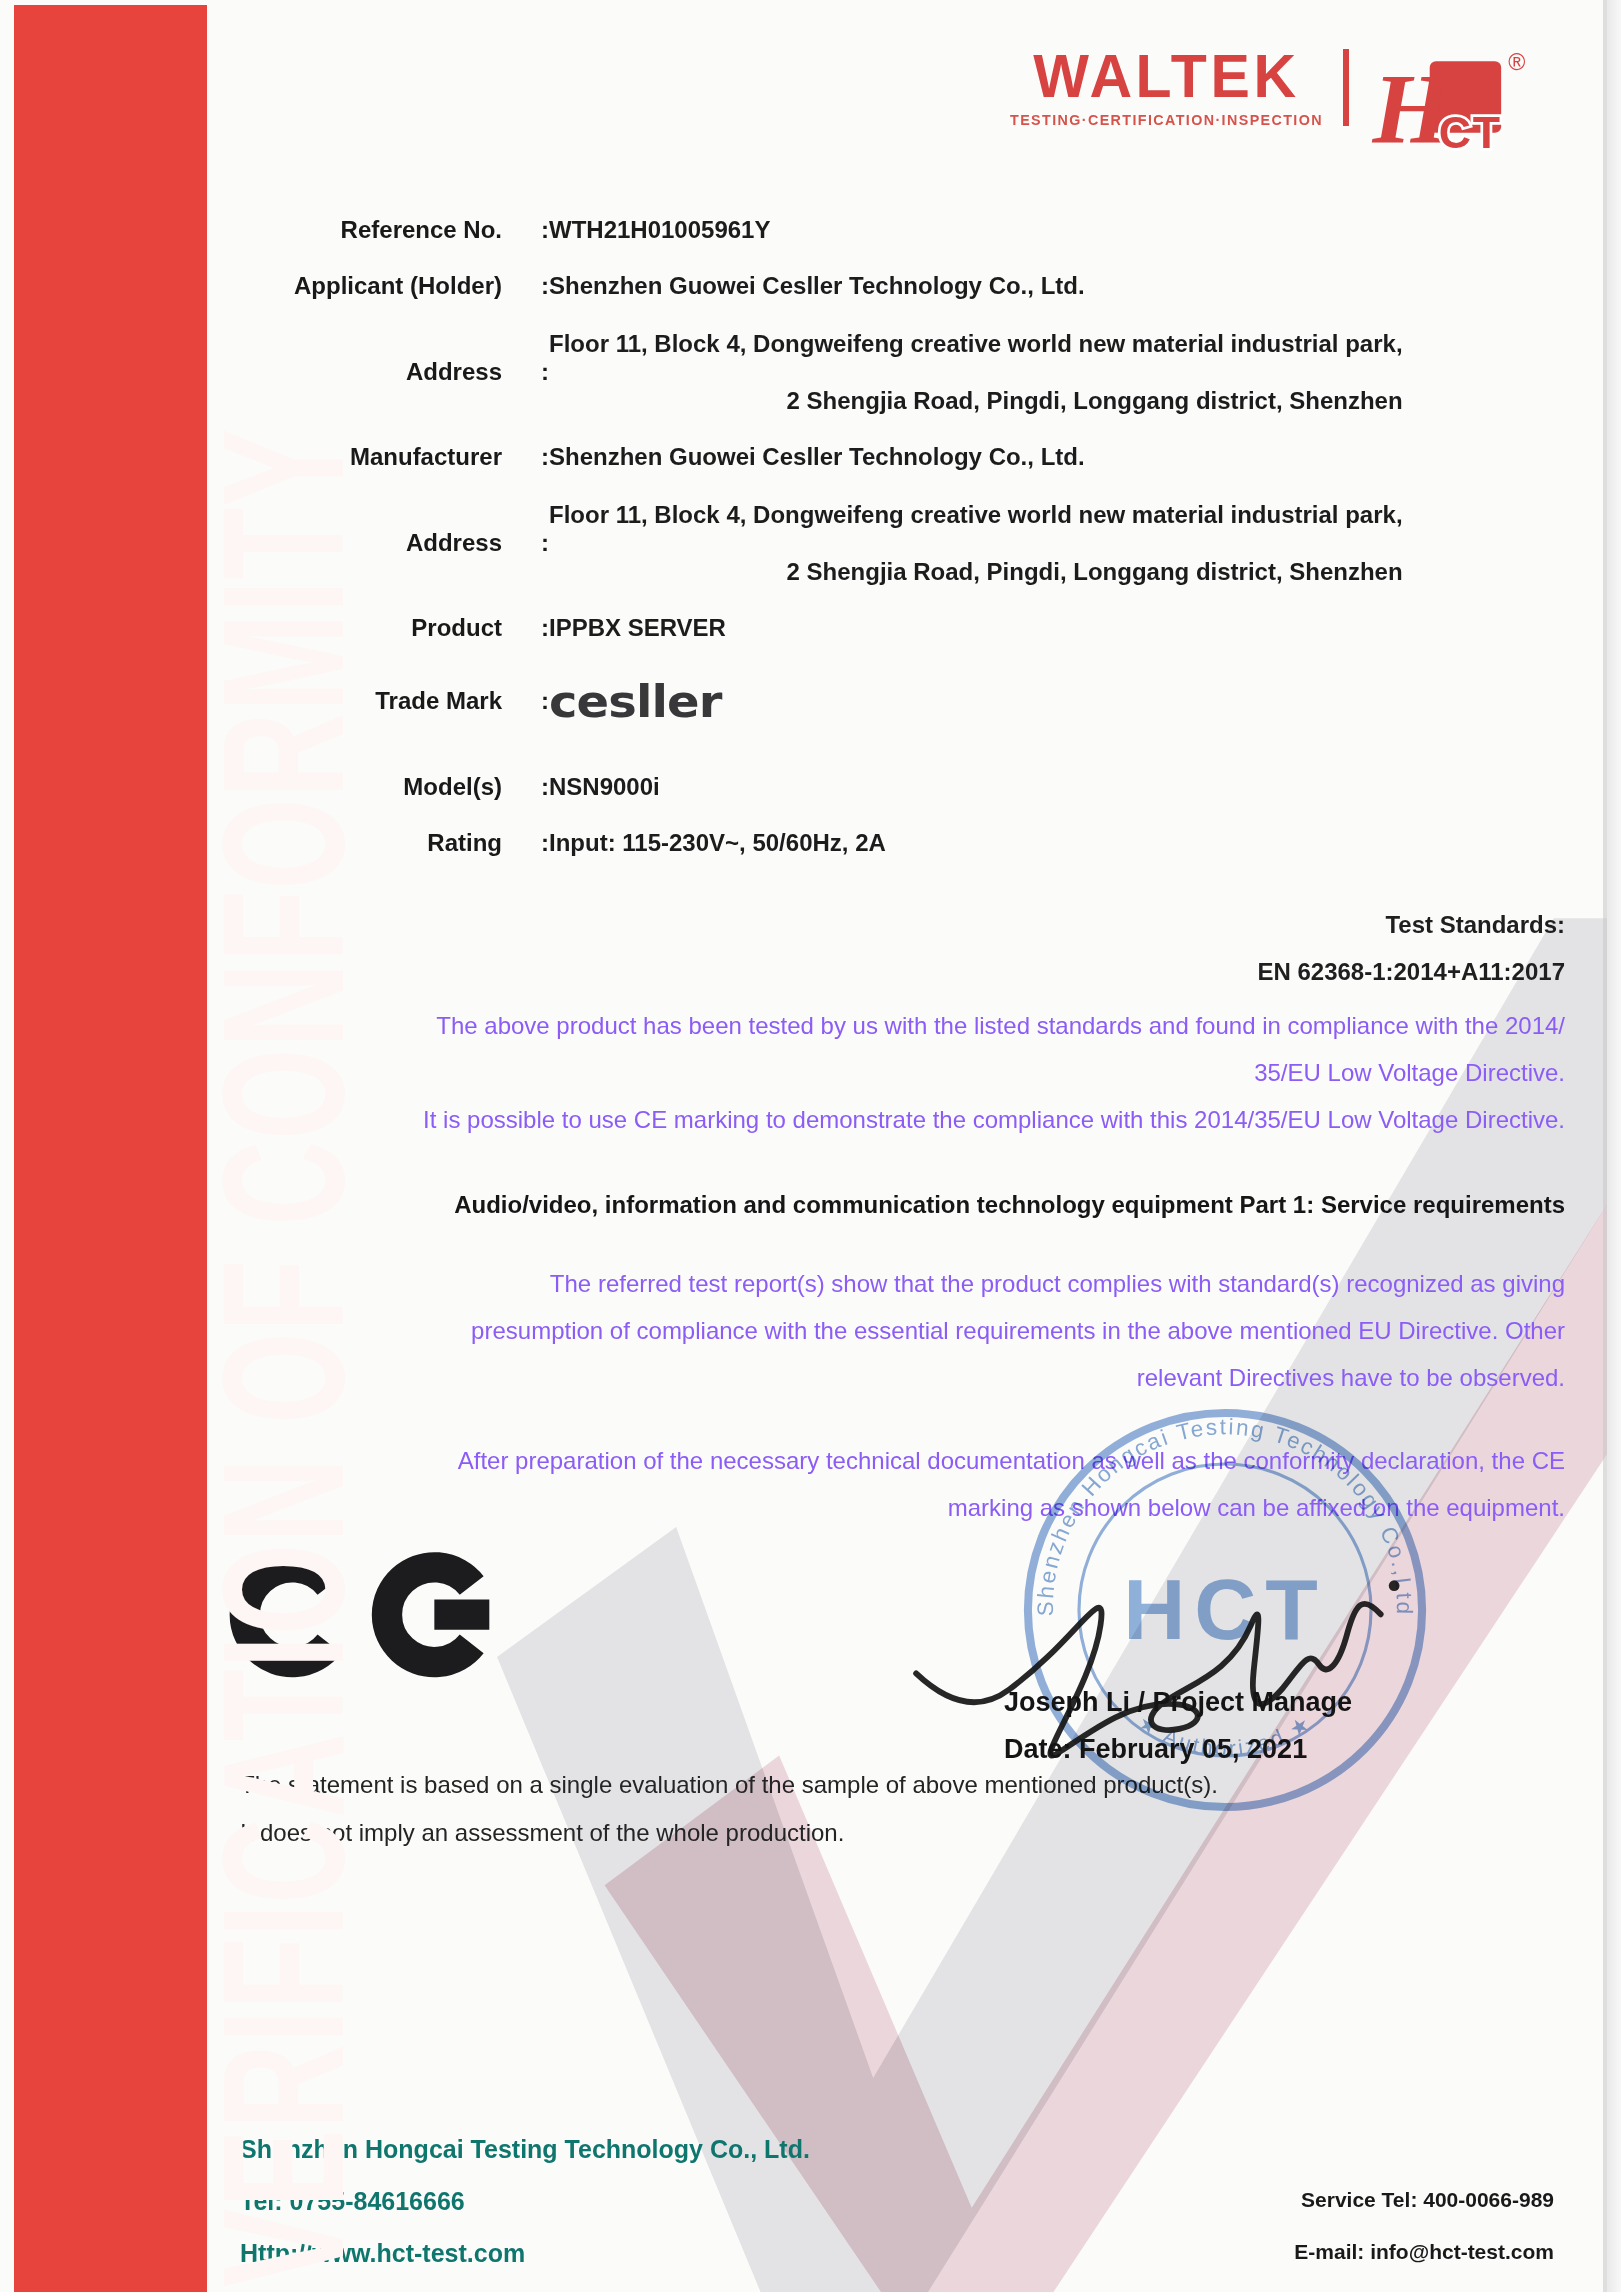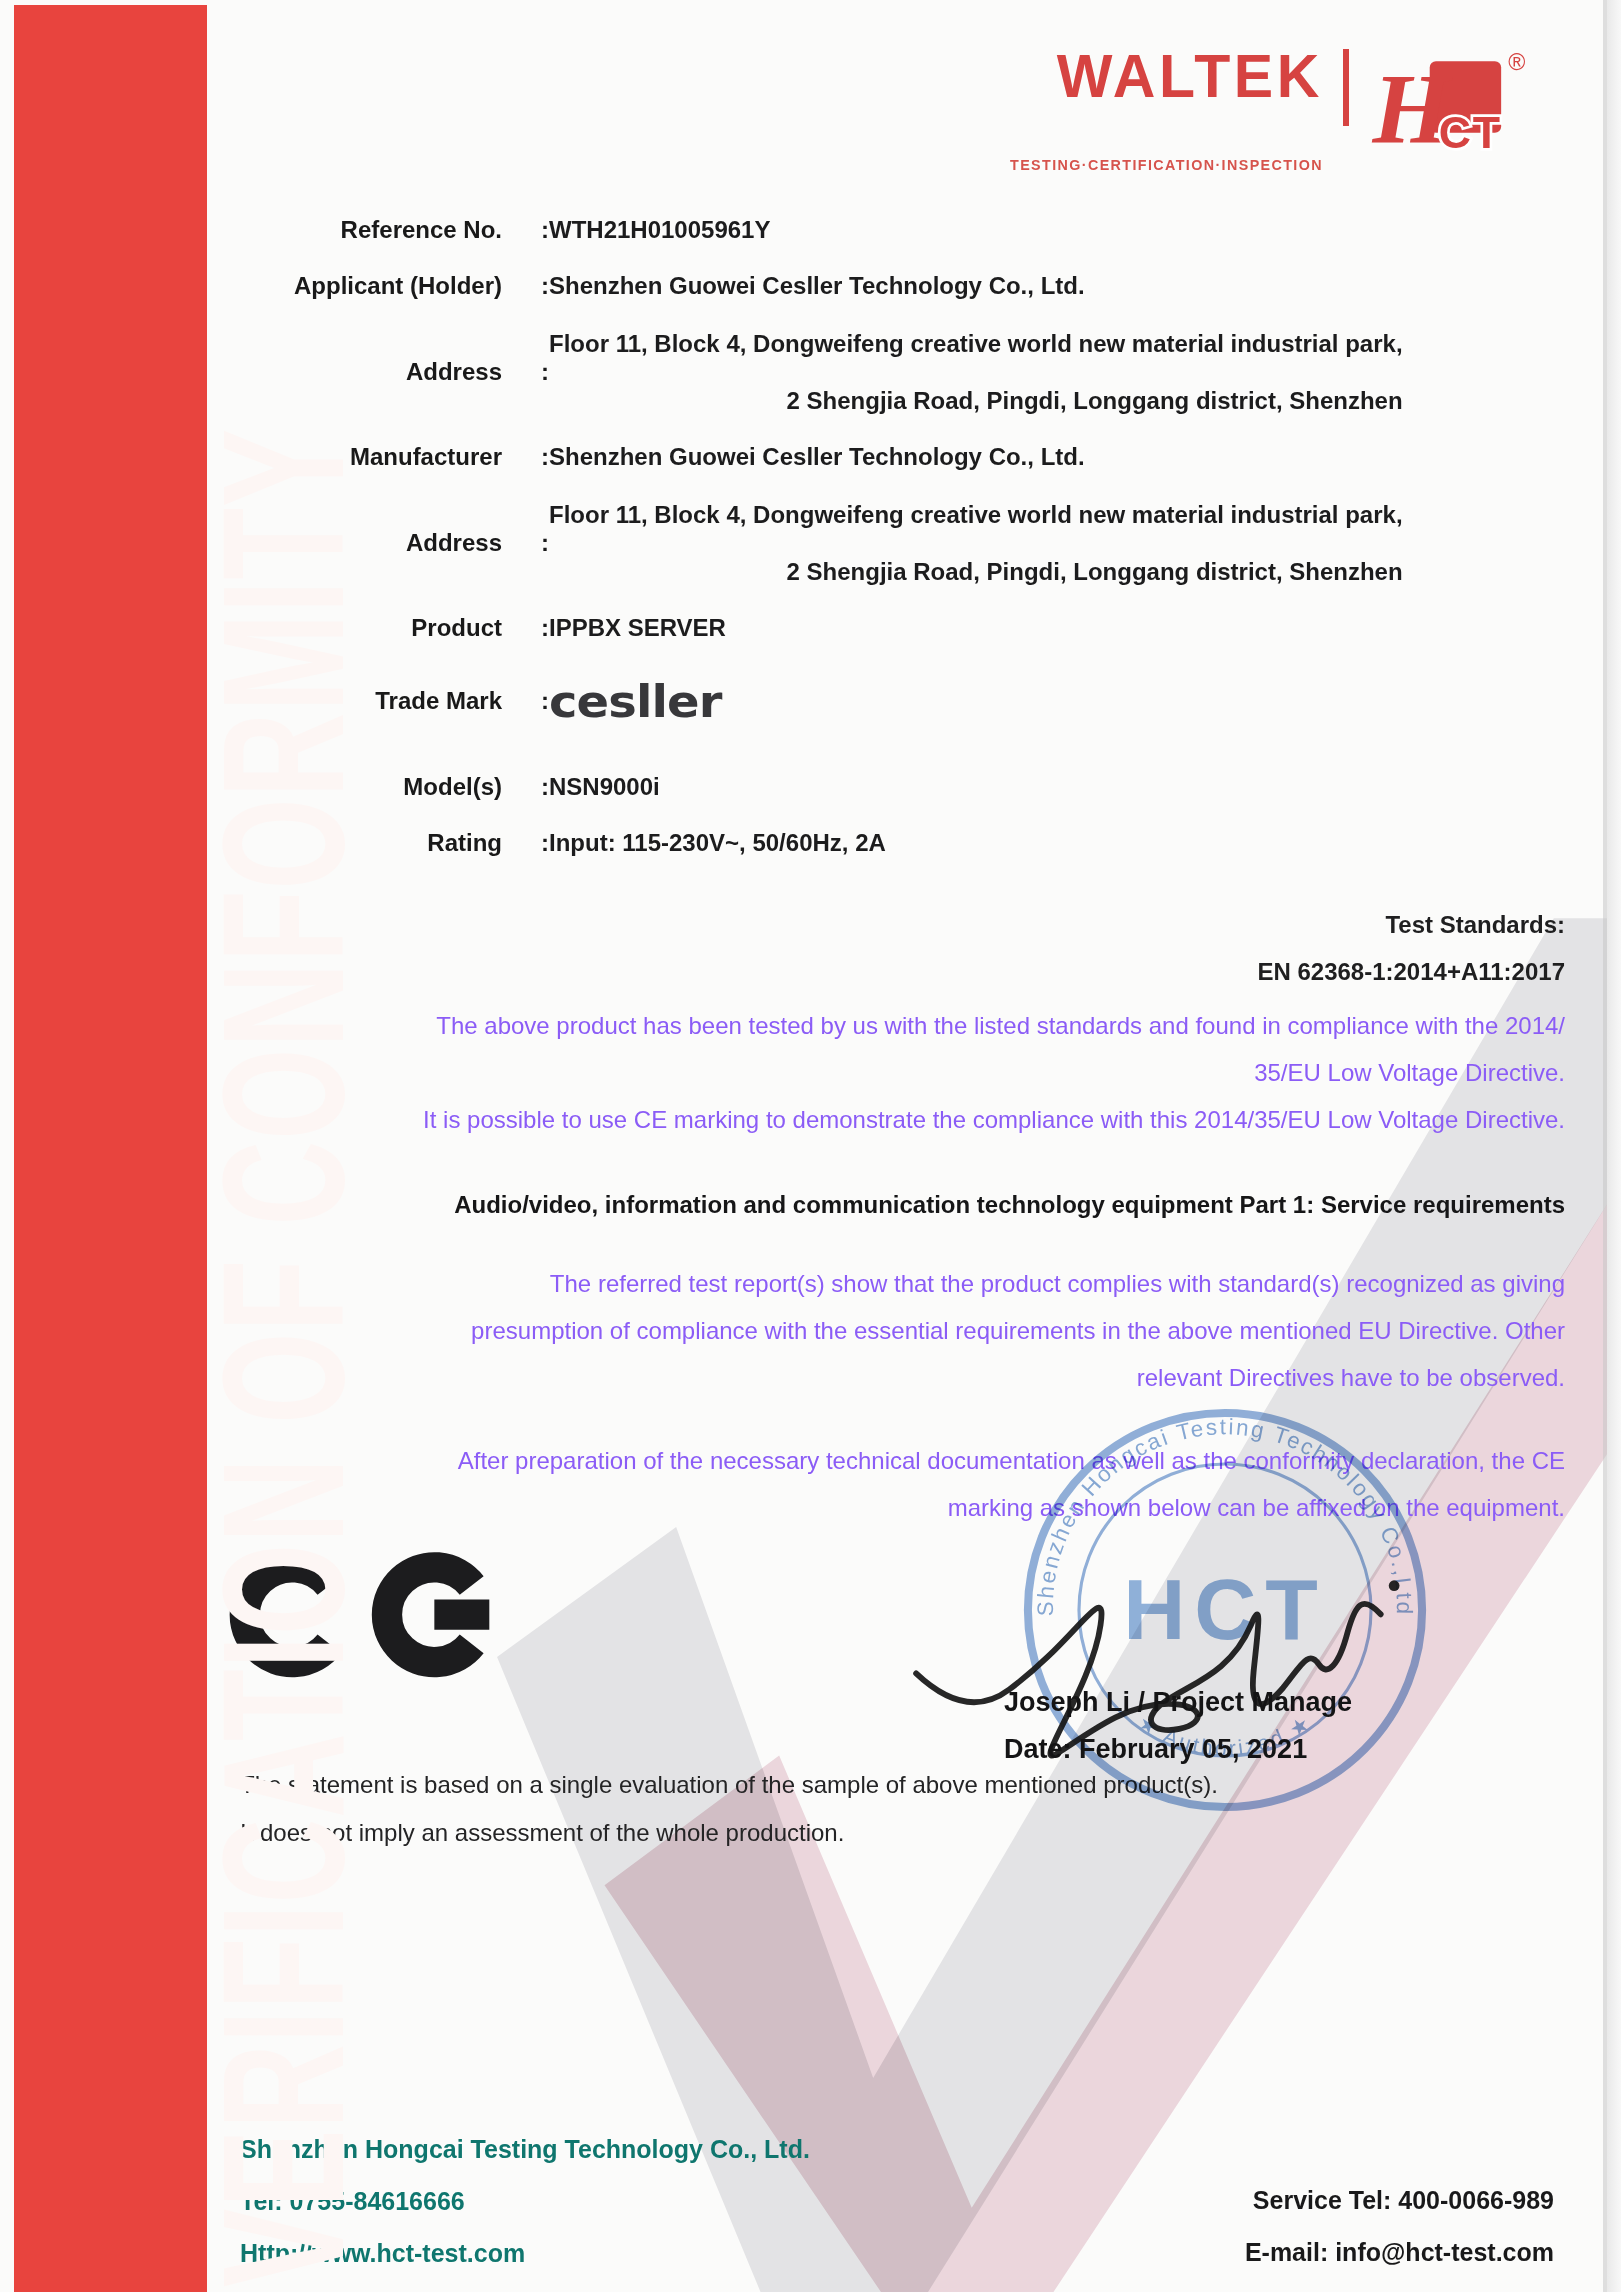--- a/index.html
+++ b/index.html
@@ -14,21 +14,21 @@
   .scan-edge-outer{position:absolute;right:0;top:0;width:14.3px;height:100%;background:linear-gradient(90deg,#e9e9e9,#f8f8f8);z-index:4;}
   
   .banner{position:absolute;left:14.3px;top:5.4px;width:193px;height:2287px;background:#e8443e;z-index:2;}
   .banner-text{
     position:absolute;left:170px;top:2282px;transform-origin:0 0;
     transform:rotate(-90deg) scaleY(1.42) scaleX(0.97);
     white-space:nowrap;font-weight:bold;font-size:121px;letter-spacing:0.9px;color:#fdf6f4;
   }
   
   .logo-row{position:absolute;top:47px;left:1010px;display:flex;align-items:flex-start;z-index:3;}
-  .waltek{display:flex;flex-direction:column;align-items:flex-end;gap:45px;}
+  .waltek{display:flex;flex-direction:column;align-items:center;}
   .waltek-brand{font-size:59px;font-weight:900;letter-spacing:3.6px;color:#d64341;line-height:1;transform:scaleY(1.05);}
   .waltek-tagline{font-size:14.3px;font-weight:bold;letter-spacing:1.4px;color:#d6534c;margin-top:6.3px;}
   .logo-divider{width:6.3px;height:77px;background:#d64341;margin:1.8px 18px 0 19.7px;}
   
   .content{position:absolute;left:240px;top:202px;width:1325px;z-index:1;text-align:right;}
   .frow{display:flex;align-items:center;}
   .flabel{width:262px;flex:none;font-size:24px;font-weight:bold;color:#191919;}
   .fcolon{width:47px;flex:none;font-size:24px;font-weight:bold;color:#191919;}
   .fvalue{font-size:24px;font-weight:bold;color:#1c1c1d;}
   .h62{height:56px;} .h128{height:115px;} .h100{height:90px;}
@@ -46,21 +46,21 @@
   .stamp{position:absolute;left:1010px;top:1395px;z-index:2;opacity:.82;mix-blend-mode:multiply;}
   .signature{position:absolute;left:900px;top:1539px;z-index:3;}
   .sign-block{position:absolute;left:1004px;top:1679px;z-index:3;}
   .sign-name{font-size:27px;font-weight:bold;color:#141415;line-height:47px;}
   .sign-date{font-size:27px;font-weight:bold;color:#141415;line-height:47px;}
   .statement{position:absolute;left:240px;top:1761px;z-index:1;}
   .statement div{font-size:24px;line-height:48px;color:#242425;}
   .footer-left{position:absolute;left:240px;top:2123px;z-index:1;}
   .footer-left div{font-size:25px;font-weight:bold;line-height:52px;color:#0f766e;}
   .footer-right{position:absolute;right:67px;top:2174px;text-align:right;z-index:1;}
-  .footer-right div{font-size:25px;font-weight:bold;line-height:52px;color:#19191a;}
+  .footer-right div{font-size:21px;font-weight:bold;line-height:52px;color:#19191a;}
 </style>
 </head>
 <body>
 
 <div class="page">
 
   <svg class="watermark" width="1621" height="2293" viewBox="0 0 1810 2560">
     <polygon points="555,1850 755,1705 975,2320 1735,1025 1810,1025 1810,1320 1035,2561 850,2561" fill="#e3e3e5"></polygon>
     <polygon points="675,2105 870,1960 1085,2465 1810,1320 1810,1600 1175,2561 985,2561" fill="#ebd6dc" style="mix-blend-mode:multiply"></polygon>
   </svg>

